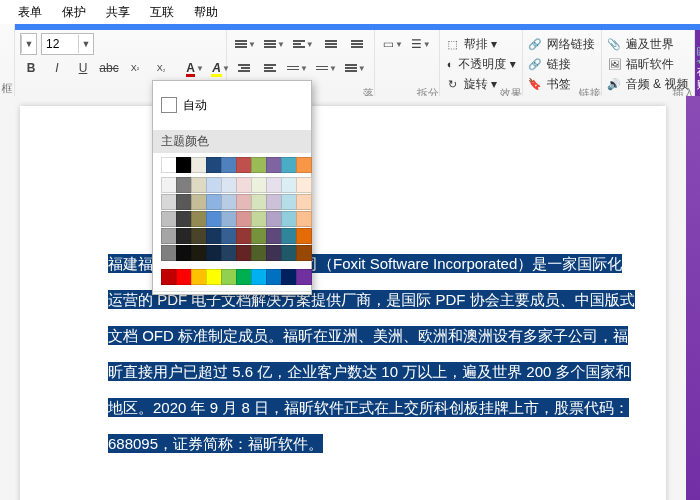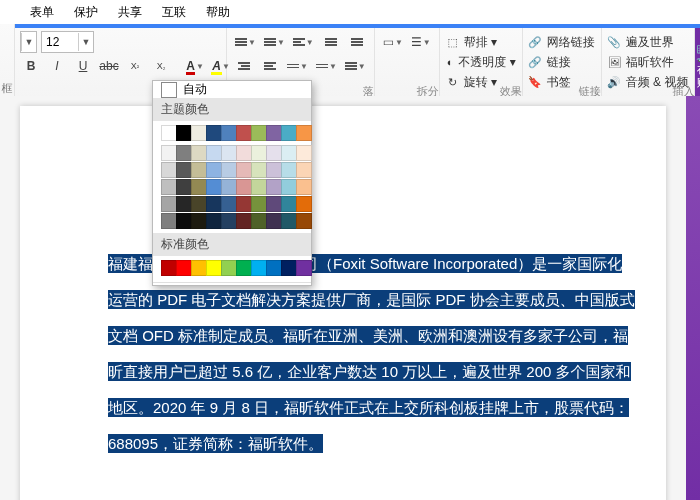--- a/index.html
+++ b/index.html
@@ -1,16 +1,16 @@
 <!DOCTYPE html>
 <html><head>
 <meta charset="utf-8">
 <style>
 body{margin:0;font-family:"Microsoft YaHei",sans-serif;font-size:12px;background:#fff;overflow:hidden;width:700px;height:500px;position:relative}
-.menubar{display:flex;align-items:flex-start;height:24px;background:#fff;border-bottom:4px solid #3b82f6;padding-left:20px;color:#000}
+.menubar{display:flex;align-items:flex-start;height:24px;background:#fff;border-bottom:6px solid #3b82f6;padding-left:8px;color:#000}
 .menubar .mi{padding:0 10px;line-height:24px;cursor:pointer}
 .menubar .hint{color:#888;margin-left:4px}
 .menubar .hint::before{content:"💡";font-size:10px;opacity:.5;margin-right:2px}
 .ribbon{display:flex;height:72px;background:linear-gradient(#fafafa,#f4f4f4);border-bottom:1px solid #d8d8d8}
 .group{display:flex;flex-direction:column;border-right:1px solid #e3e3e3;padding:2px 6px 0;position:relative}
 .group-label{text-align:right;font-size:11px;color:#888;position:absolute;bottom:1px;left:0;right:0}
 .row{display:flex;align-items:center;gap:4px;height:24px}
 .font-combo{display:flex;align-items:center;border:1px solid #bbb;background:#fff;height:20px}
 .font-combo input{border:0;outline:0;height:18px;padding:0 4px;font-size:12px;width:100px}
 .font-combo .dd{width:14px;text-align:center;color:#555;border-left:1px solid #ccc;font-size:9px;line-height:18px}
@@ -31,21 +31,21 @@
 .vgroup{display:flex;flex-direction:column;gap:0;justify-content:flex-start;padding-top:2px}
 .link-item{display:flex;align-items:center;gap:4px;height:20px;color:#333;white-space:nowrap}
 .link-ico{width:14px;height:14px;display:inline-flex;align-items:center;justify-content:center;font-size:11px}
 .cart{display:flex;flex-direction:column;align-items:center;justify-content:center;width:40px;color:#fff;background:#722ea5}
 .purplebar{position:absolute;right:0;top:96px;bottom:0;width:14px;background:linear-gradient(#8a4bb5,#722ea5)}
 .workspace{position:absolute;left:0;right:14px;top:96px;bottom:0;background:#f5f5f5;overflow:hidden}
 .page{position:absolute;left:20px;right:20px;top:10px;bottom:-20px;background:#fff;box-shadow:0 0 6px rgba(0,0,0,.2);padding:140px 30px 0 88px}
 .doc-text{font-size:15px;line-height:2.4;color:#fff}
 .doc-text span{background:#0b3e7a;padding:1px 0}
 .color-popup{position:absolute;left:152px;top:80px;width:158px;background:#fff;border:1px solid #bbb;box-shadow:2px 3px 8px rgba(0,0,0,.3);z-index:50;font-size:12px}
-.cp-row{display:flex;align-items:flex-end;padding:0 8px;gap:6px}
+.cp-row{display:flex;align-items:flex-start;padding:16px 8px;gap:6px}
 .cp-sep{height:1px;background:#e0e0e0;margin:2px 0}
 .cp-label{padding:3px 8px;color:#444;background:#e5e5e5}
 .swatch-auto{width:14px;height:14px;border:1px solid #888;background:#fff;position:relative}
 .palette{display:grid;grid-template-columns:repeat(10,14px);gap:1px;padding:4px 8px}
 .sw{width:14px;height:14px;border:1px solid rgba(0,0,0,.15);cursor:pointer}
 .more-sw{width:12px;height:12px;background:conic-gradient(red,yellow,lime,cyan,blue,magenta,red);border-radius:2px}
 .left-stub{position:absolute;left:0;top:24px;width:14px;height:72px;border-right:1px solid #e3e3e3;display:flex;flex-direction:column;align-items:center;justify-content:flex-end;color:#777;font-size:11px;padding-bottom:14px;background:linear-gradient(#fafafa,#f4f4f4)}
 .align-ico span{display:block;width:12px;height:1.5px;background:#555;margin:1.5px 0}
 </style>
 </head>
@@ -315,21 +315,20 @@
       <div class="sw" style="background: rgb(12, 12, 12);"></div>
       <div class="sw" style="background: rgb(29, 27, 16);"></div>
       <div class="sw" style="background: rgb(15, 36, 62);"></div>
       <div class="sw" style="background: rgb(36, 64, 97);"></div>
       <div class="sw" style="background: rgb(99, 36, 35);"></div>
       <div class="sw" style="background: rgb(79, 97, 40);"></div>
       <div class="sw" style="background: rgb(63, 49, 81);"></div>
       <div class="sw" style="background: rgb(32, 88, 103);"></div>
       <div class="sw" style="background: rgb(151, 72, 6);"></div>
     </div>
-  <div class="cp-label">标准颜色</div>
   <div class="palette" id="std-row">
       <div class="sw" style="background: rgb(192, 0, 0);"></div>
       <div class="sw" style="background: rgb(255, 0, 0);"></div>
       <div class="sw" style="background: rgb(255, 192, 0);"></div>
       <div class="sw" style="background: rgb(255, 255, 0);"></div>
       <div class="sw" style="background: rgb(146, 208, 80);"></div>
       <div class="sw" style="background: rgb(0, 176, 80);"></div>
       <div class="sw" style="background: rgb(0, 176, 240);"></div>
       <div class="sw" style="background: rgb(0, 112, 192);"></div>
       <div class="sw" style="background: rgb(0, 32, 96);"></div>

